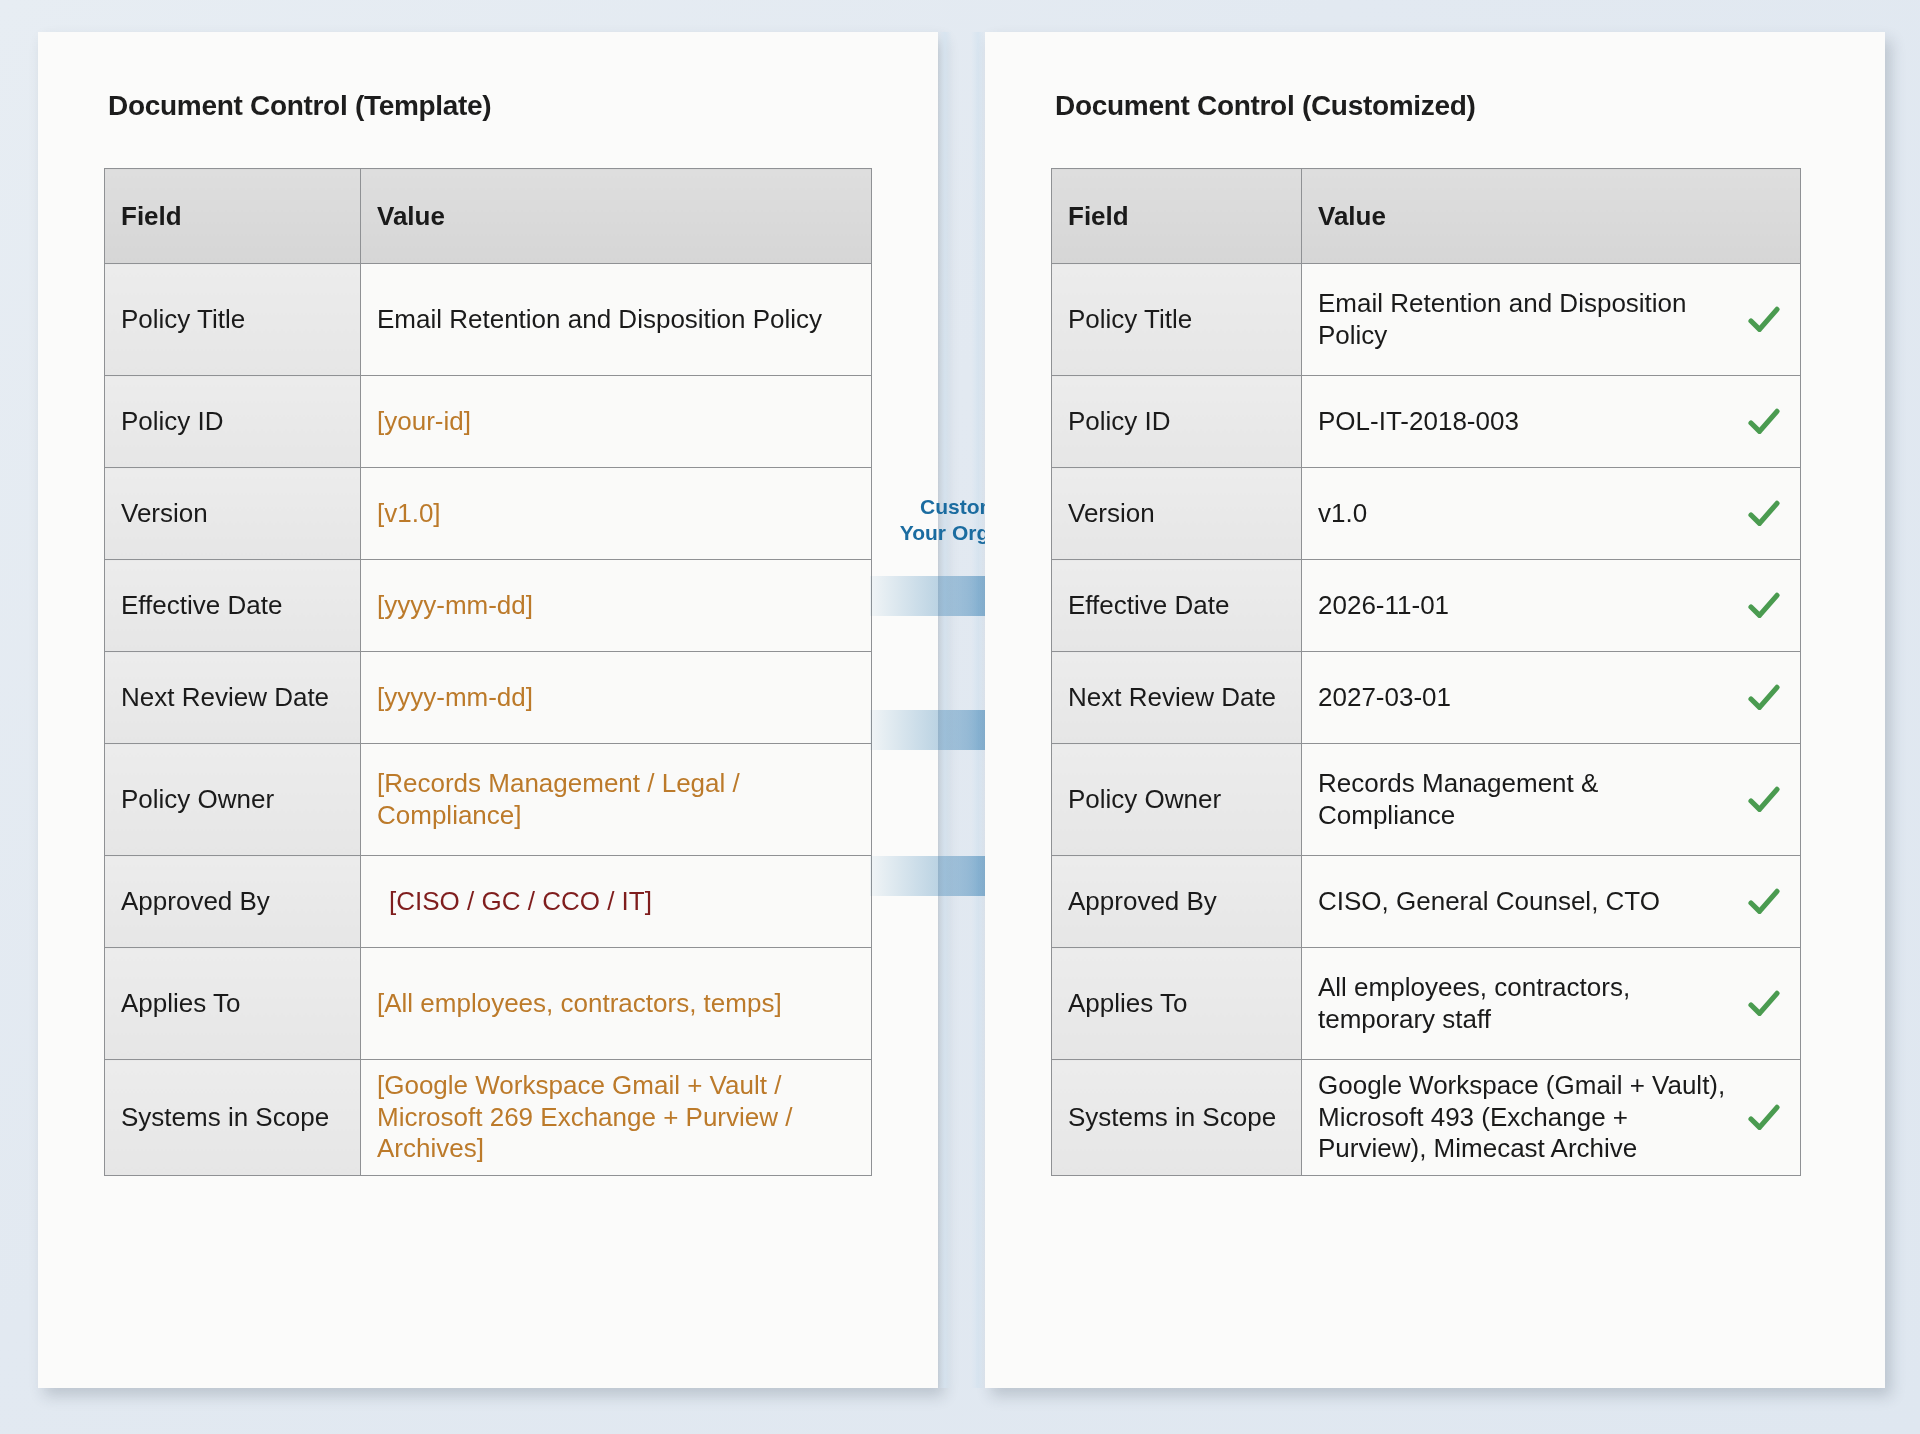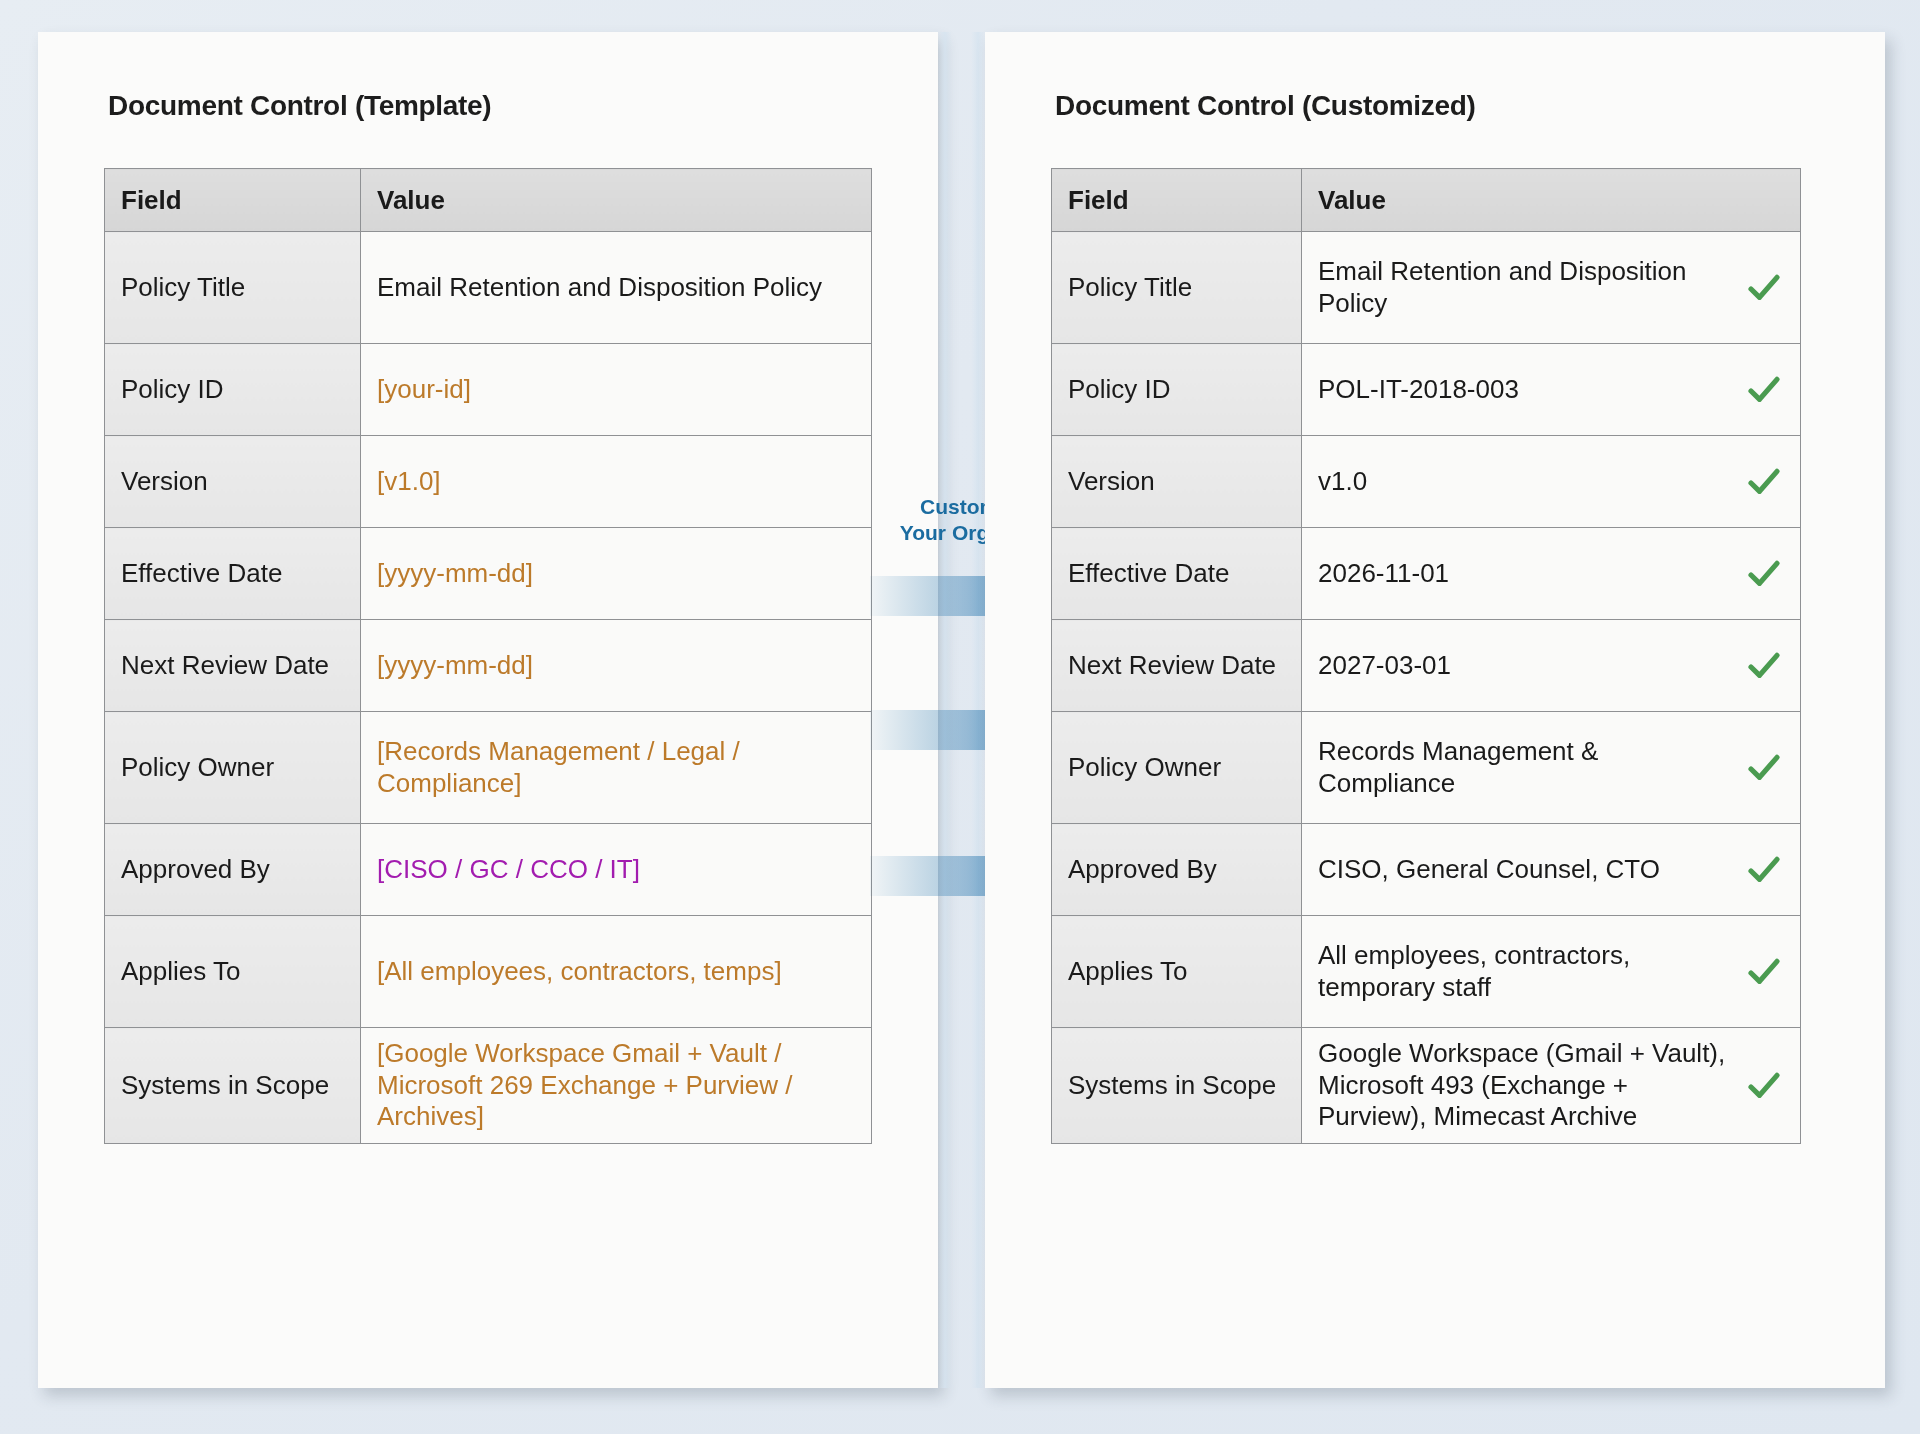--- a/index.html
+++ b/index.html
@@ -67,21 +67,21 @@
     padding: 0;
     vertical-align: middle;
   }
   .dc-table thead th {
     background: linear-gradient(180deg, #dedede 0%, #d6d6d6 100%);
     height: 62px;
     font-size: 26px;
     font-weight: bold;
     color: #1a1a1a;
     text-align: left;
-    padding: 0 16px;
+    padding: 16px 16px;
   }
   .dc-table tbody td.f {
     background: linear-gradient(180deg, #ececec 0%, #e6e6e6 100%);
     font-size: 26px;
     color: #1a1a1a;
     padding: 20px 16px;
     line-height: 1.22;
   }
   .dc-table tbody td.v {
     background: #fafaf9;
@@ -219,21 +219,21 @@
             <td class="v">
               <div class="v-wrap">
                 <span class="v-text ph" style="color: rgb(188, 122, 42);">[Records Management / Legal / Compliance]</span>
               </div>
             </td>
           </tr>
           <tr>
             <td class="f">Approved By</td>
             <td class="v">
               <div class="v-wrap">
-                <span class="v-text ph" style="color: #a21caf;">[CISO / GC / CCO / IT]</span>
+                <span class="v-text ph" style="color: #7f1d1d; margin-left: 12px;">[CISO / GC / CCO / IT]</span>
               </div>
             </td>
           </tr>
           <tr class="tall">
             <td class="f">Applies To</td>
             <td class="v">
               <div class="v-wrap">
                 <span class="v-text ph" style="color: rgb(188, 122, 42);">[All employees, contractors, temps]</span>
               </div>
             </td>

